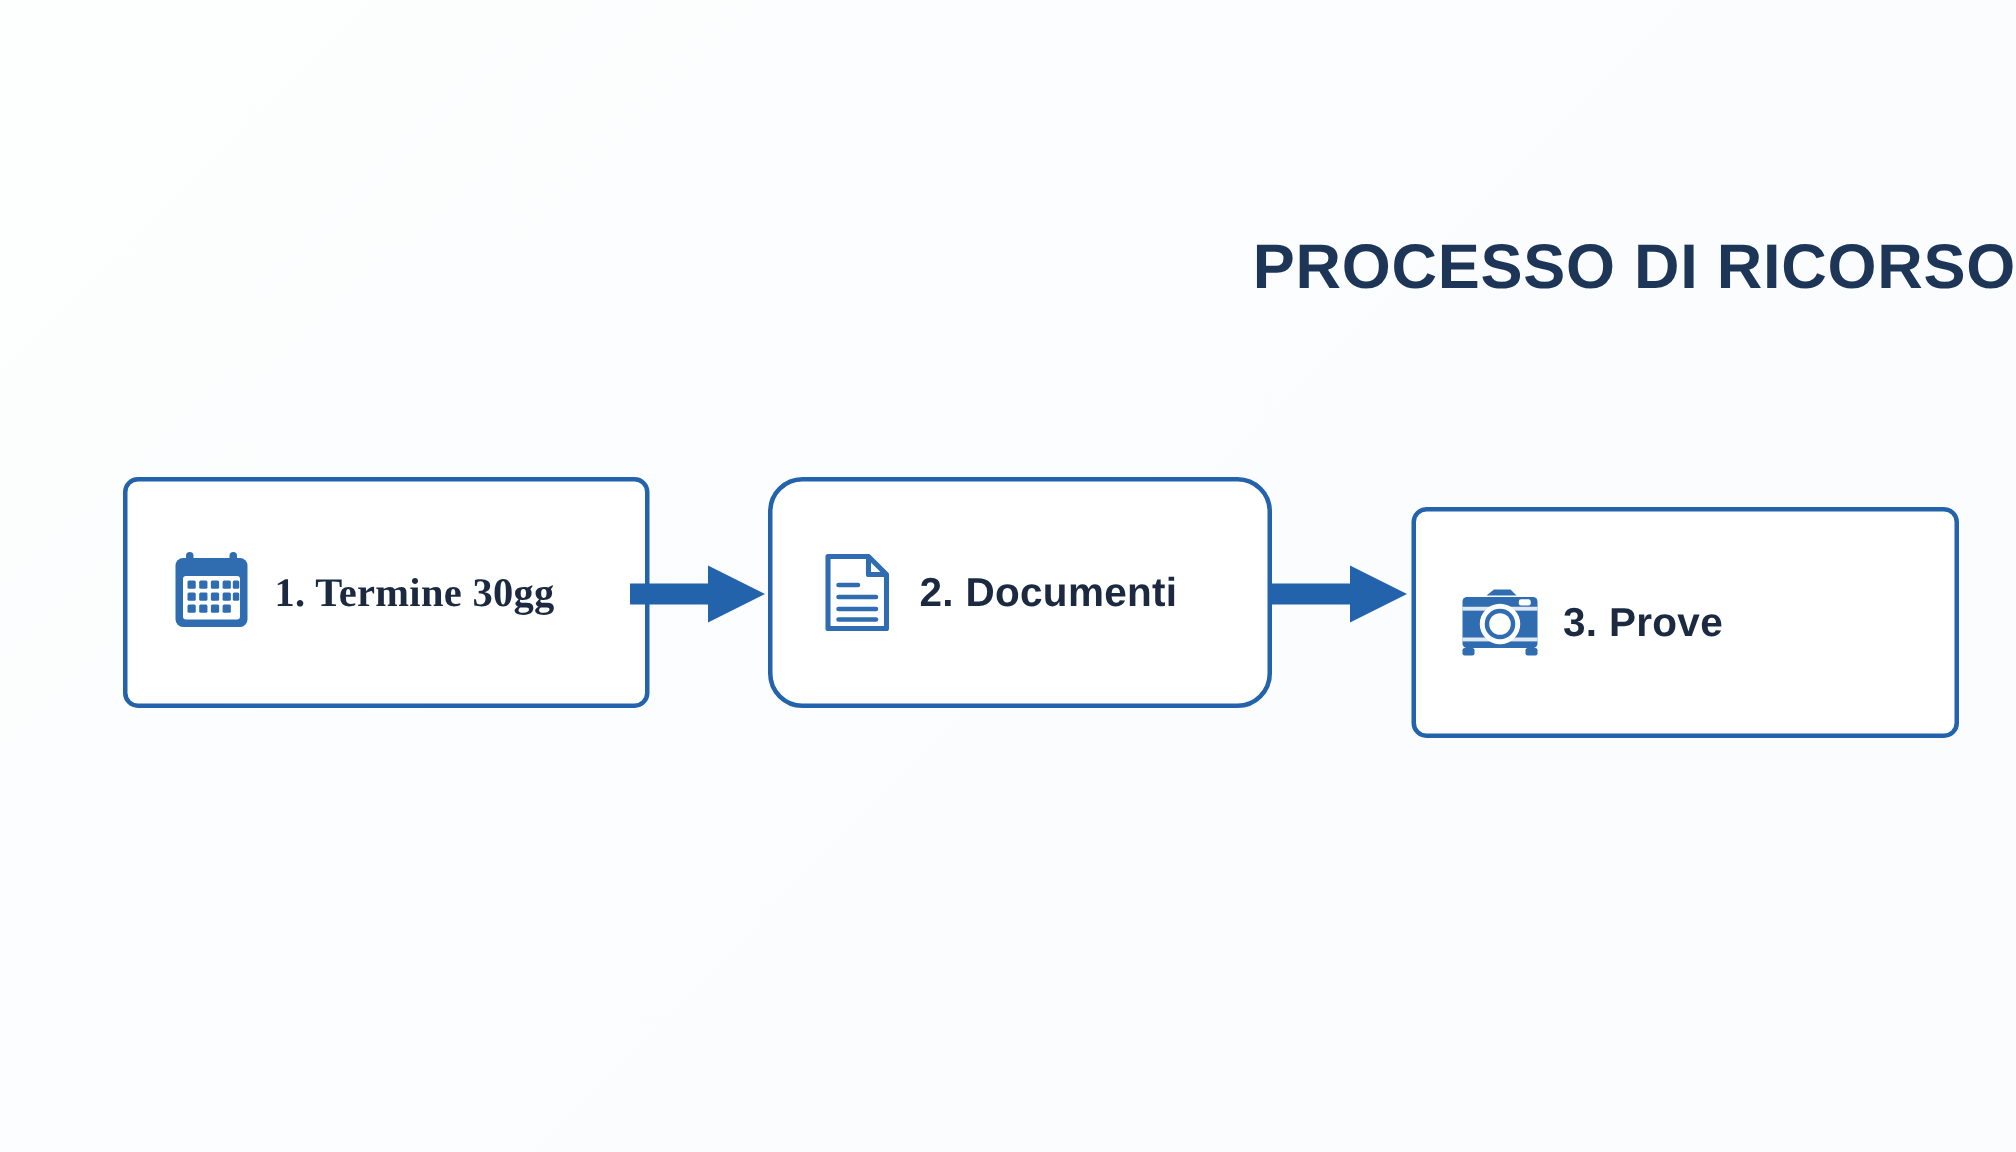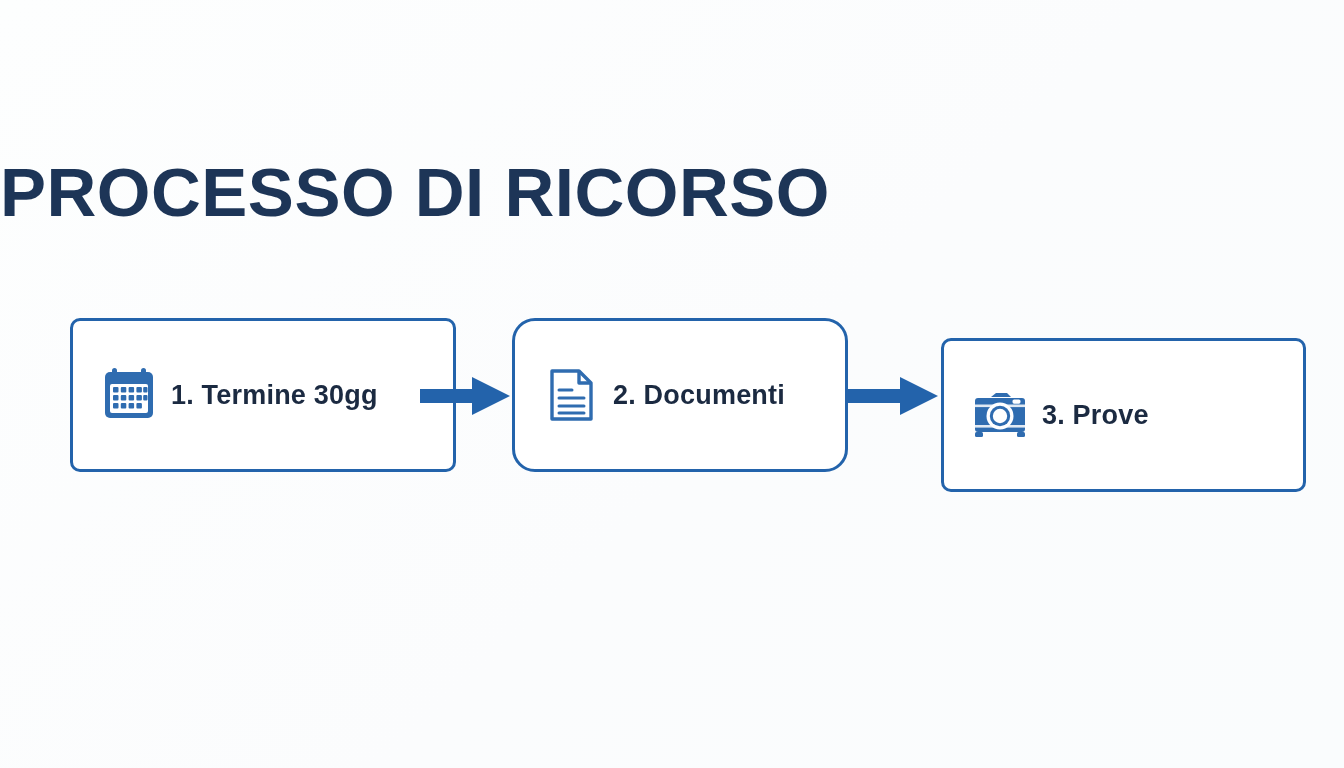--- a/index.html
+++ b/index.html
@@ -19,22 +19,22 @@
     position: absolute;
     inset: 0;
     background: linear-gradient(135deg, #fdfefe 0%, #fbfcfd 55%, #fafcfd 100%);
   }
 
   #page-title {
     position: absolute;
     top: 155px;
     left: 0;
     width: 1344px;
-    text-align: left;
-    font-size: 69px;
+    text-align: right;
+    font-size: 42px;
     font-weight: bold;
     letter-spacing: 0.5px;
     color: #1d3557;
     line-height: 1.1;
     white-space: nowrap;
   }
 
   #flow {
     position: absolute;
     top: 318px;
@@ -48,21 +48,21 @@
     top: 0;
     height: 154px;
     box-sizing: border-box;
     border: 3px solid #2363ab;
     border-radius: 10px;
     background: #ffffff;
     display: flex;
     align-items: center;
     justify-content: flex-start;
   }
-  .step-box.box-0 { left: 0px;   width: 386px; }
+  .step-box.box-0 { left: 12px;   width: 351px; font-family: Liberation Serif, serif; }
   .step-box.box-1 { left: 442px; width: 336px; border-radius: 23px; }
   .step-box.box-2 { left: 871px; width: 365px; margin-top: 20px; }
 
   .step-inner {
     display: flex;
     align-items: center;
     gap: 12px;
     padding-left: 26px;
   }
 

